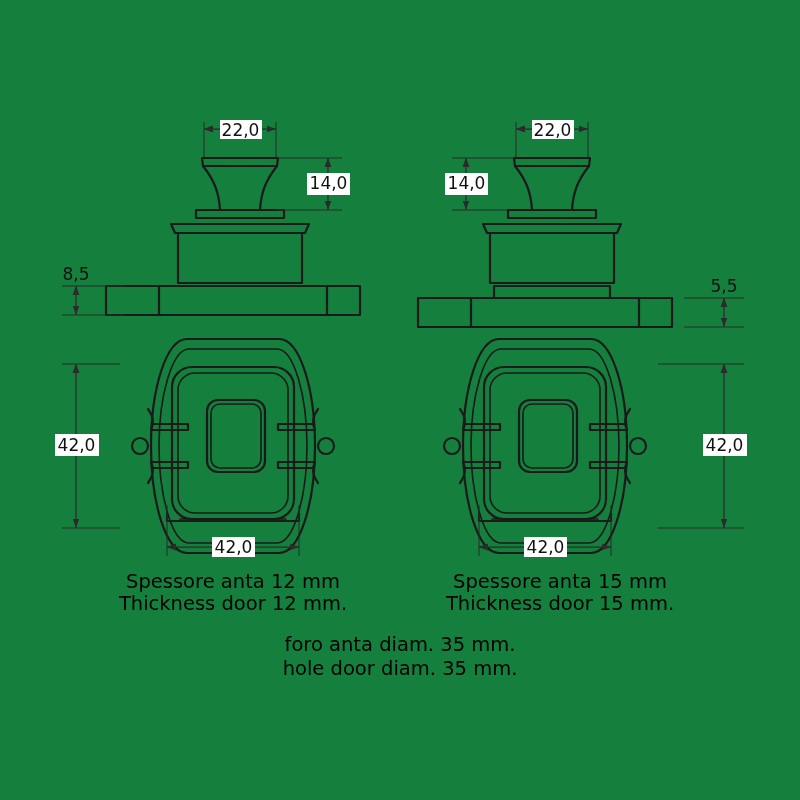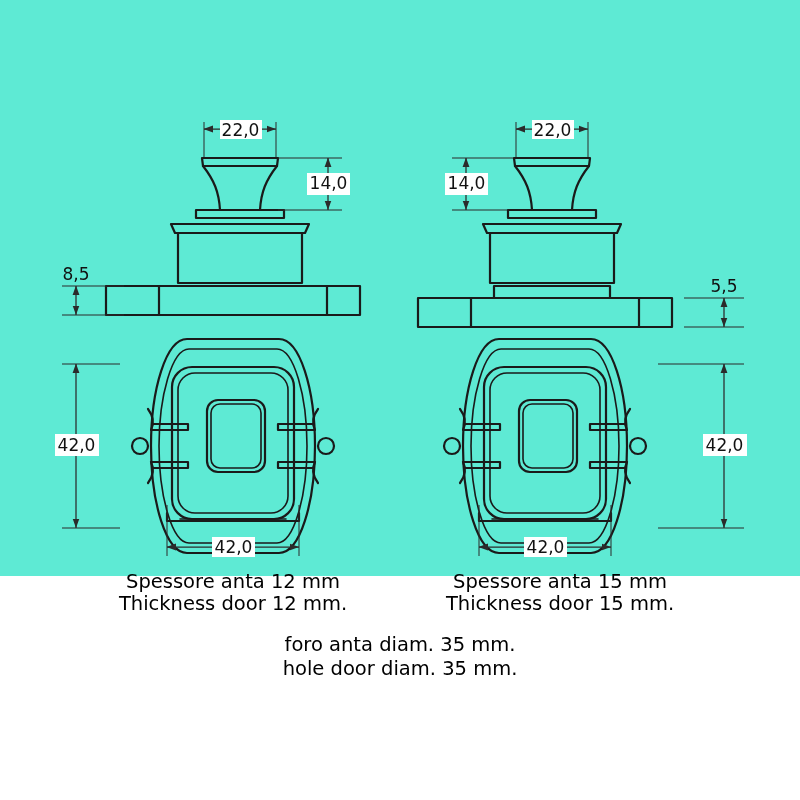--- a/index.html
+++ b/index.html
@@ -1,18 +1,18 @@
 <!DOCTYPE html>
 <html><head>
 <meta charset="utf-8">
 <style>
   html,body{margin:0;padding:0;background:#ffffff;}
   body{width:800px;height:800px;overflow:hidden;
        font-family:"DejaVu Sans","Liberation Sans",sans-serif;}
-  #sheet{position:relative;width:800px;height:576px;background:#5eead4;text-align:right;}
+  #sheet{position:relative;width:800px;height:800px;background:#15803d;text-align:right;}
   svg{display:block;}
   .ol{fill:none;stroke:#1a1a1a;stroke-width:2.2;stroke-linejoin:round;stroke-linecap:round;}
   .ol-thin{fill:none;stroke:#1a1a1a;stroke-width:1.6;stroke-linejoin:round;stroke-linecap:round;}
   .dimline{fill:none;stroke:#2b2b2b;stroke-width:1.25;}
   .extline{fill:none;stroke:#2b2b2b;stroke-width:1.0;}
   .arrowfill{fill:#2b2b2b;}
   .dimtxt{font-family:"DejaVu Sans","Liberation Sans",sans-serif;
           font-size:17px;fill:#111111;text-anchor:middle;dominant-baseline:middle;}
   .captxt{font-family:"DejaVu Sans","Liberation Sans",sans-serif;
           font-size:19.5px;fill:#000000;text-anchor:middle;}

